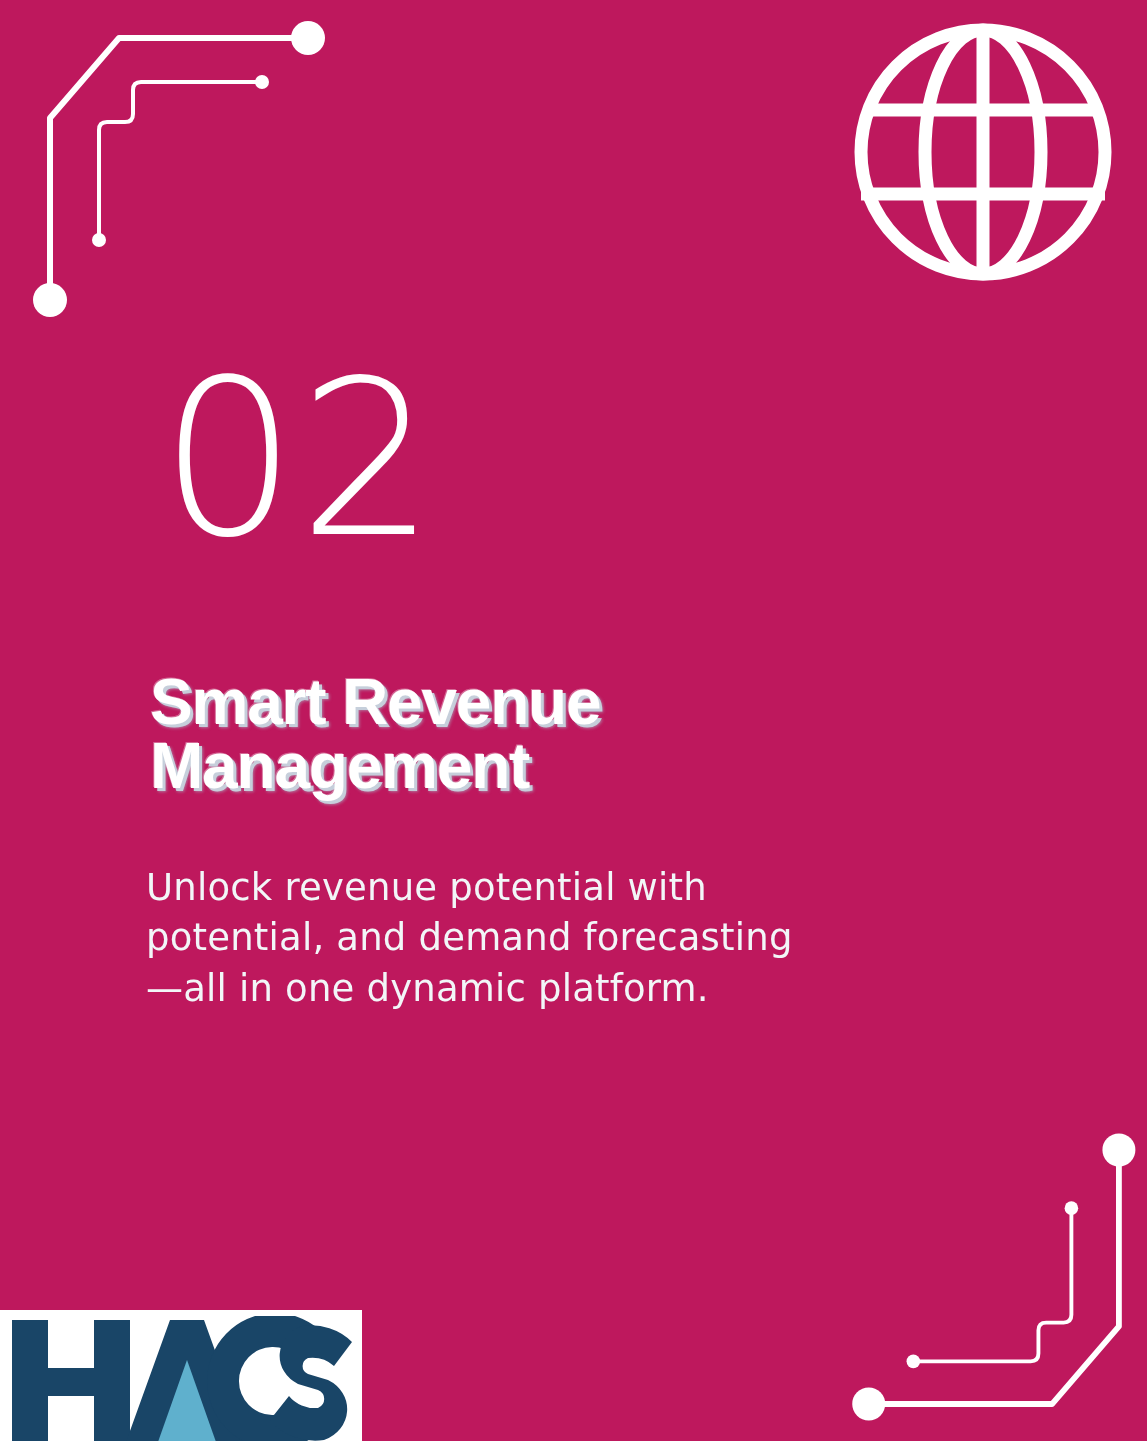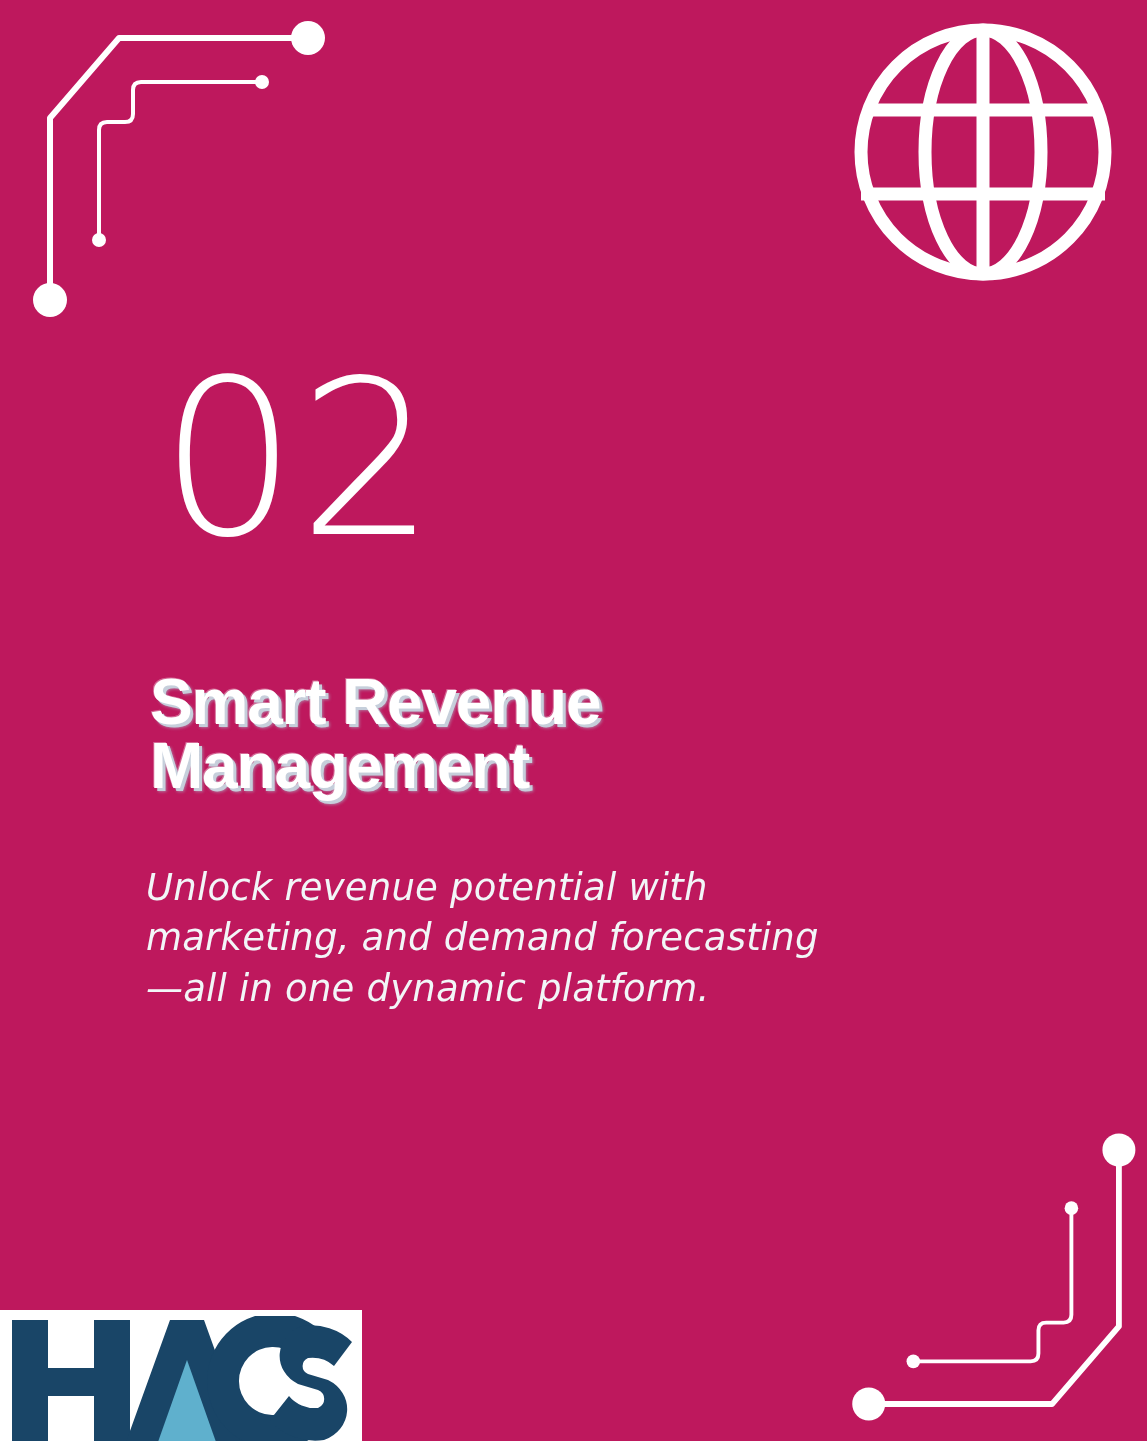--- a/index.html
+++ b/index.html
@@ -83,21 +83,21 @@
     left: 146px;
     top: 826px;
     width: 730px;
     font-size: 37px;
     line-height: 1.36;
     font-weight: 400;
     letter-spacing: 0.2px;
     color: #f2f6f8;
     font-family: "DejaVu Sans", sans-serif;
   }
-  .body-copy .ln { display: block; white-space: nowrap; font-style: italic; }
+  .body-copy .ln { display: block; white-space: nowrap; }
 
   
   .logo-plate {
     position: absolute;
     left: 0px;
     top: 1310px;
     width: 362px;
     height: 131px;
     background: #ffffff;
     overflow: hidden;
@@ -139,21 +139,21 @@
 
   <div class="step-number">02</div>
 
   <h1 class="headline">
     <span class="ln">Smart Revenue</span>
     <span class="ln">Management</span>
   </h1>
 
   <p class="body-copy">
     <span class="ln"> Unlock revenue potential with</span>
-    <span class="ln">marketing, and demand forecasting</span>
+    <span class="ln">potential, and demand forecasting</span>
     <span class="ln">—all in one dynamic platform.</span>
   </p>
 
   <svg class="circuit-br" viewBox="0 0 330 322" fill="none" xmlns="http://www.w3.org/2000/svg" style="transform: rotate(180deg);">
     <path d="M 30 290 L 30 110 L 99 30 L 285 30" stroke="#ffffff" stroke-width="6" stroke-linecap="round" stroke-linejoin="round"></path>
     <circle cx="30" cy="292" r="17" fill="#ffffff"></circle>
     <circle cx="288" cy="30" r="17" fill="#ffffff"></circle>
     <path d="M 79 230 L 79 122 Q 79 114 87 114 L 105 114 Q 113 114 113 106 L 113 82 Q 113 74 121 74 L 240 74" stroke="#ffffff" stroke-width="4" stroke-linecap="round" stroke-linejoin="round"></path>
     <circle cx="79" cy="232" r="7" fill="#ffffff"></circle>
     <circle cx="242" cy="74" r="7" fill="#ffffff"></circle>

